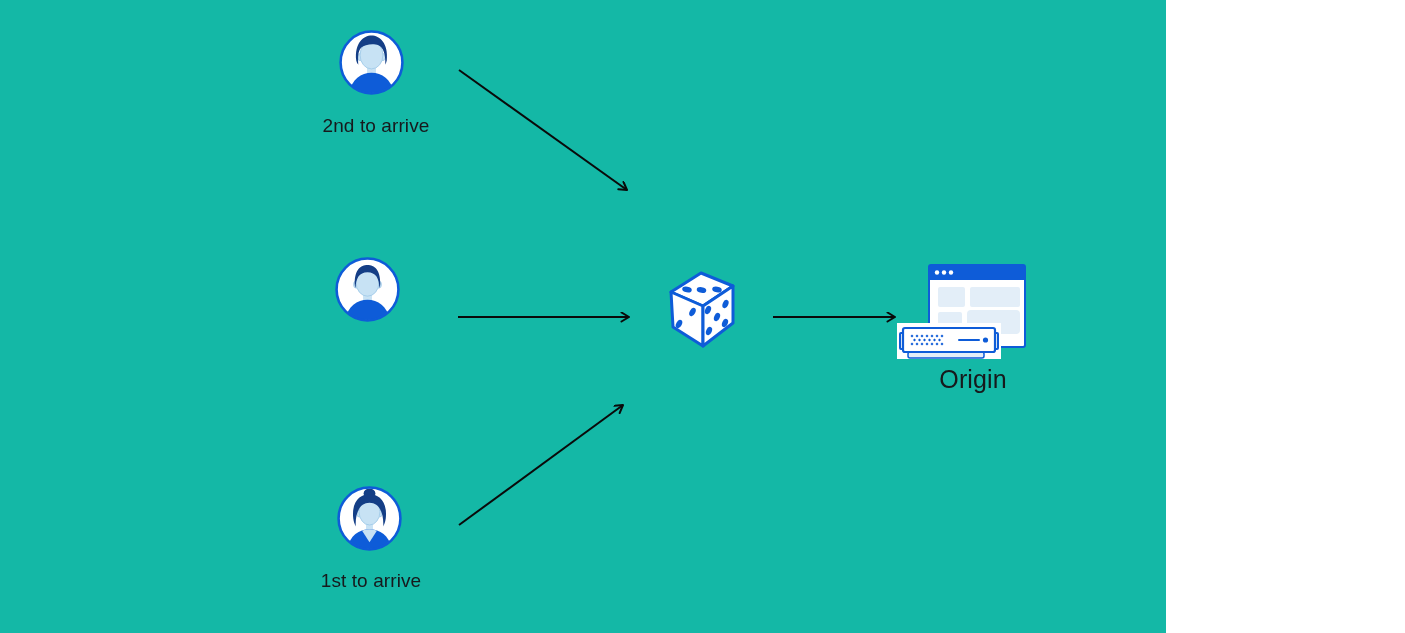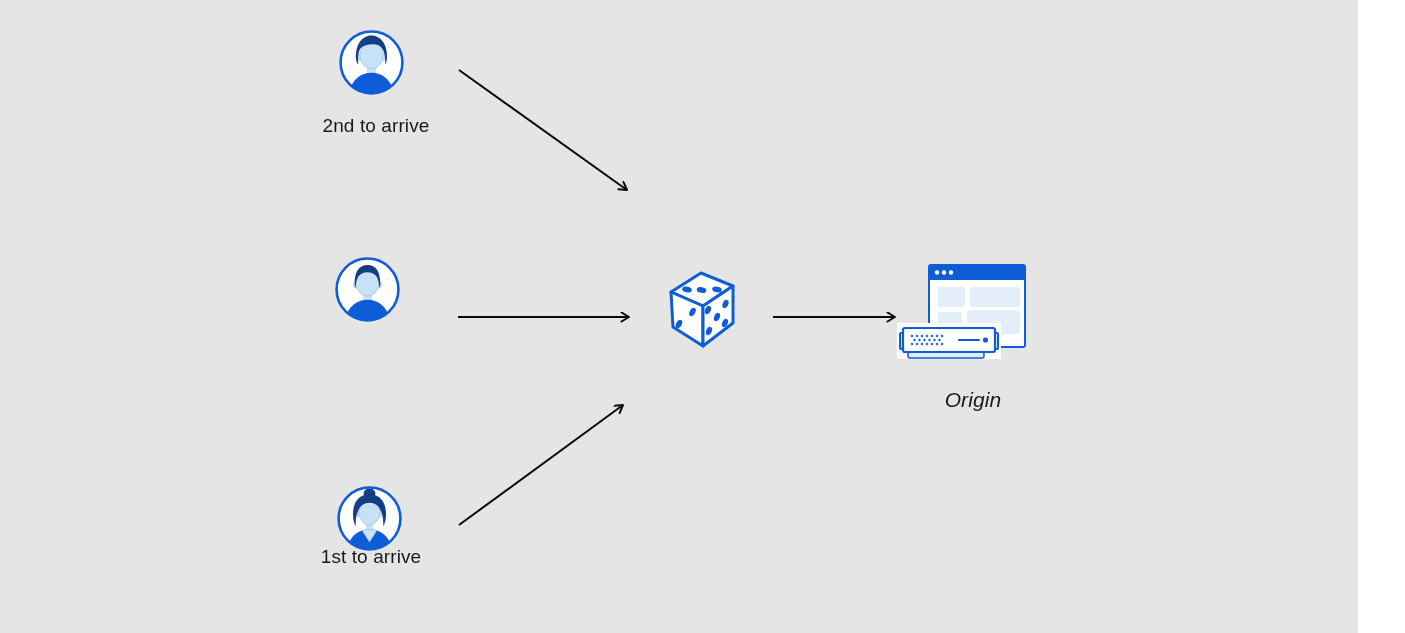--- a/index.html
+++ b/index.html
@@ -3,21 +3,21 @@
 <meta charset="utf-8">
 <style>
   html,body{margin:0;padding:0;}
   body{
     width:1405px;height:633px;
     background:#ffffff;
     font-family:"Liberation Sans", sans-serif;
     overflow:hidden;
   }
   .canvas{
-    position:relative;width:1358px;height:633px;background:#e5e5e5;
+    position:relative;width:1166px;height:633px;background:#14b8a6;
   }
   .node{position:absolute;}
   .node-label{
     position:absolute;
     width:200px;
     text-align:center;
     font-size:19px;
     line-height:23px;
     color:var(--text-black);
     letter-spacing:.1px;
@@ -114,21 +114,21 @@
         <ellipse class="f-skin s-face" cx="43.5" cy="28" rx="2.4" ry="3.4"></ellipse>
         <ellipse class="f-skin s-face" cx="33" cy="26" rx="10.6" ry="13.6"></ellipse>
         <ellipse class="f-navy" cx="33" cy="7.5" rx="6" ry="5"></ellipse>
         <path class="f-navy" d="M16.5,33 C14.5,15 24,8.5 33,8.5 C42,8.5 51.5,15 49.5,33
                  C49,36.5 48,39 47,41 C47.5,29 44,17 33,17
                  C22,17 18.5,29 19,41 C18,39 17,36.5 16.5,33 Z"></path>
       </g>
       <circle class="f-none s-blue" cx="33" cy="33" r="31.4" stroke-width="2.6"></circle>
     </svg>
   </div>
-  <div class="node-label" style="left:271px;top:545px;">1st to arrive</div>
+  <div class="node-label" style="left:271px;top:569px;">1st to arrive</div>
 
   <div class="node" style="left:668px;top:271px;">
     <svg width="70" height="78" viewBox="0 0 70 78">
       <g class="s-blue" stroke-width="3" stroke-linejoin="round">
         <path class="f-white" d="M33,2 L65,15 L35,35 L3,21 Z"></path>
         <path class="f-white" d="M3,21 L35,35 L35,75 L5,56 Z"></path>
         <path class="f-white" d="M65,15 L65,52 L35,75 L35,35 Z"></path>
       </g>
 
       <ellipse class="f-blue" cx="19" cy="18.5" rx="4.8" ry="2.9" transform="rotate(8 19 18.5)"></ellipse>
@@ -190,15 +190,15 @@
             <use href="#dmd" x="31" y="82"></use>
             <use href="#dmd" x="36" y="82"></use>
             <use href="#dmd" x="41" y="82"></use>
             <use href="#dmd" x="46" y="82"></use>
         </g>
         <line class="s-blue" x1="63" y1="78" x2="83" y2="78" stroke-width="2" stroke-linecap="round"></line>
         <circle class="f-blue" cx="89.5" cy="78" r="2.6"></circle>
       </g>
     </svg>
   </div>
-  <div class="node-label" style="left:873px;top:388px;font-size:21px;font-style:italic;">Origin</div>
+  <div class="node-label" style="left:873px;top:368px;font-size:25px;">Origin</div>
 
 </div>
 
 </body></html>

